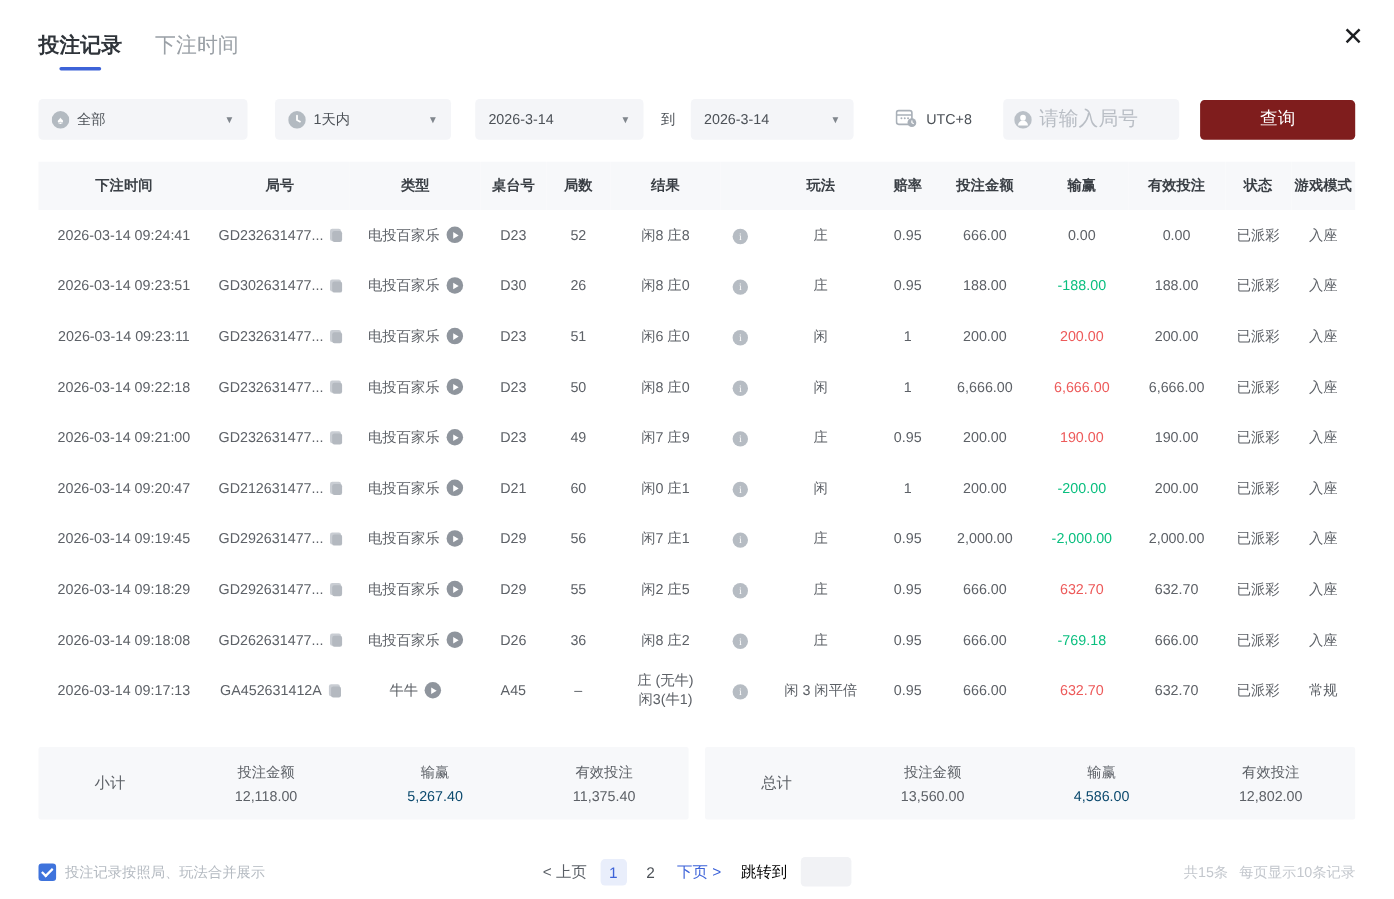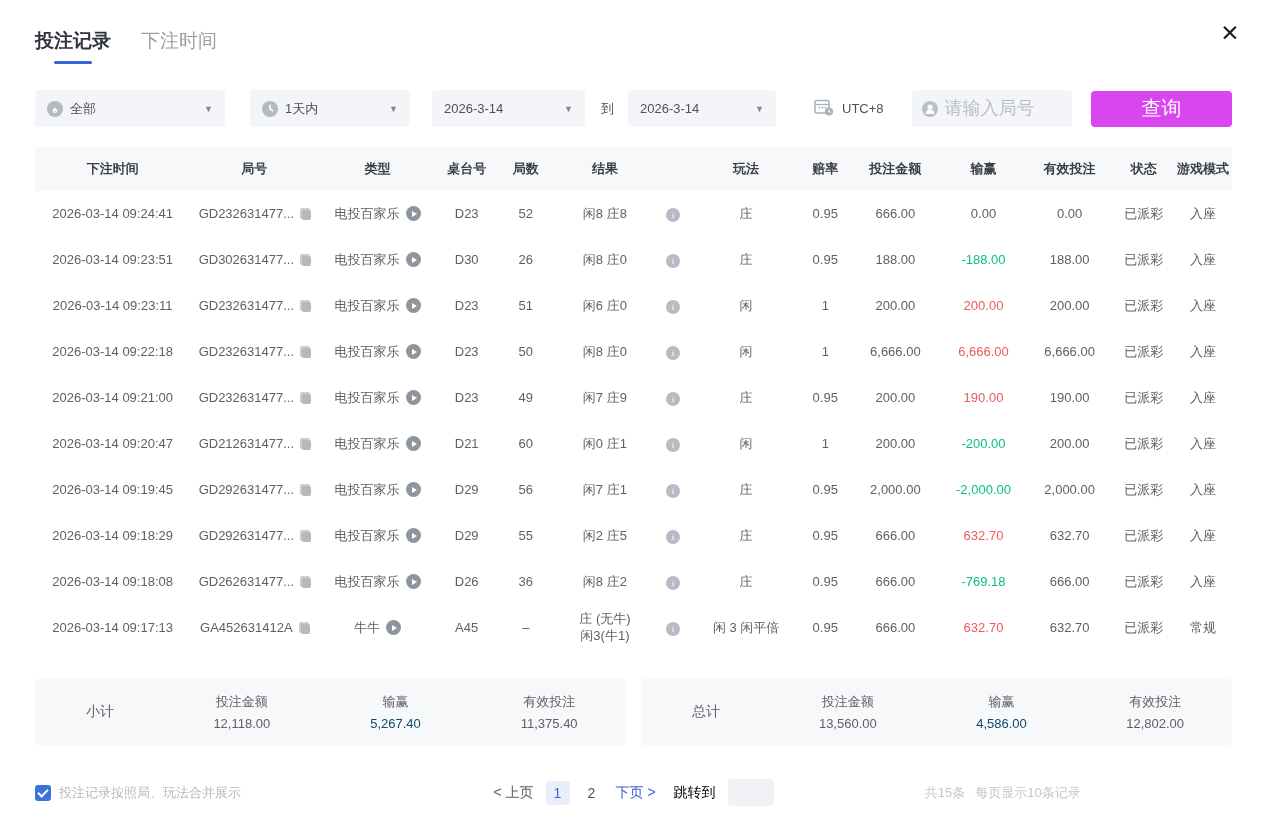--- a/index.html
+++ b/index.html
@@ -25,22 +25,22 @@
   .p-range { width:160px; margin-left:25px; }
   .p-date1 { width:153px; margin-left:22px; }
   .to-label { margin:0 14px 0 16px; font-size:13px; color:#4c5157; }
   .p-date2 { width:148px; }
   .tzgroup { display:flex; align-items:center; gap:8px; margin-left:38px; font-size:13px; color:#4c5157; }
   .search-box { width:160px; height:37px; background:#f4f5f8; border-radius:4px; display:flex;
     align-items:center; padding:0 10px; margin-left:28px; }
   .search-box input { border:0; outline:0; background:transparent; width:100%; margin-left:7px;
     font-size:18px; color:#4c5157; font-family:"Liberation Sans",sans-serif; }
   .search-box input::placeholder { color:#b9bec5; }
-  .query-btn { width:141px; height:36px; margin-left:auto; background:#d946ef; border:0; border-radius:4px;
-    color:#fff; font-size:20px; cursor:pointer; font-family:Liberation Sans, sans-serif; }
+  .query-btn { width:141px; height:36px; margin-left:auto; background:#7f1d1d; border:0; border-radius:4px;
+    color:#fff; font-size:16px; cursor:pointer; font-family:Liberation Sans, sans-serif; }
 
   
   .tbl-wrap { margin:20px 33px 0 35px; }
   table { width:1197px; border-collapse:collapse; table-layout:fixed; }
   thead tr { background:#f7f8fa; height:44px; }
   th { font-size:13px; font-weight:bold; color:#3a3f45; text-align:center; }
   tbody tr { height:46px; background:#fff; }
   td { font-size:13px; color:#5d6167; text-align:center; line-height:1.3; }
   .idwrap, .typewrap { display:inline-flex; align-items:center; }
   .copy-ic { display:inline-block; width:10px; height:11px; background:#c9cdd3; border-radius:2px;
@@ -75,21 +75,21 @@
     border:solid #fff; border-width:0 2px 2px 0; transform:rotate(45deg); }
   .cb-label { font-size:13px; color:#b4bac1; }
   .f-center { display:flex; align-items:center; gap:12px; font-size:14px; }
   .pg-prev { color:#5a5f66; cursor:pointer; }
   .pg-page { min-width:24px; height:24px; line-height:24px; text-align:center; border-radius:4px;
     color:#4c5157; cursor:pointer; padding:0 4px; }
   .pg-page.active { background:#e9eefb; color:#3d63d8; }
   .pg-next { color:#3d63d8; cursor:pointer; }
   .jump-label { color:#000000; margin-left:6px; }
   .jump-input { width:46px; height:27px; background:#f1f2f5; border:0; border-radius:4px; outline:0; }
-  .f-right { flex:1; text-align:right; font-size:13px; color:#c3c7cd; display:flex; gap:10px; justify-content:center; }
+  .f-right { flex:1; text-align:right; font-size:13px; color:#c3c7cd; display:flex; gap:10px; justify-content:flex-end; }
 </style>
 </head>
 <body>
 
 <div class="tabs">
   <div class="tab active">
     <span>投注记录</span>
     <div class="u"></div>
   </div>
   <div class="tab">

